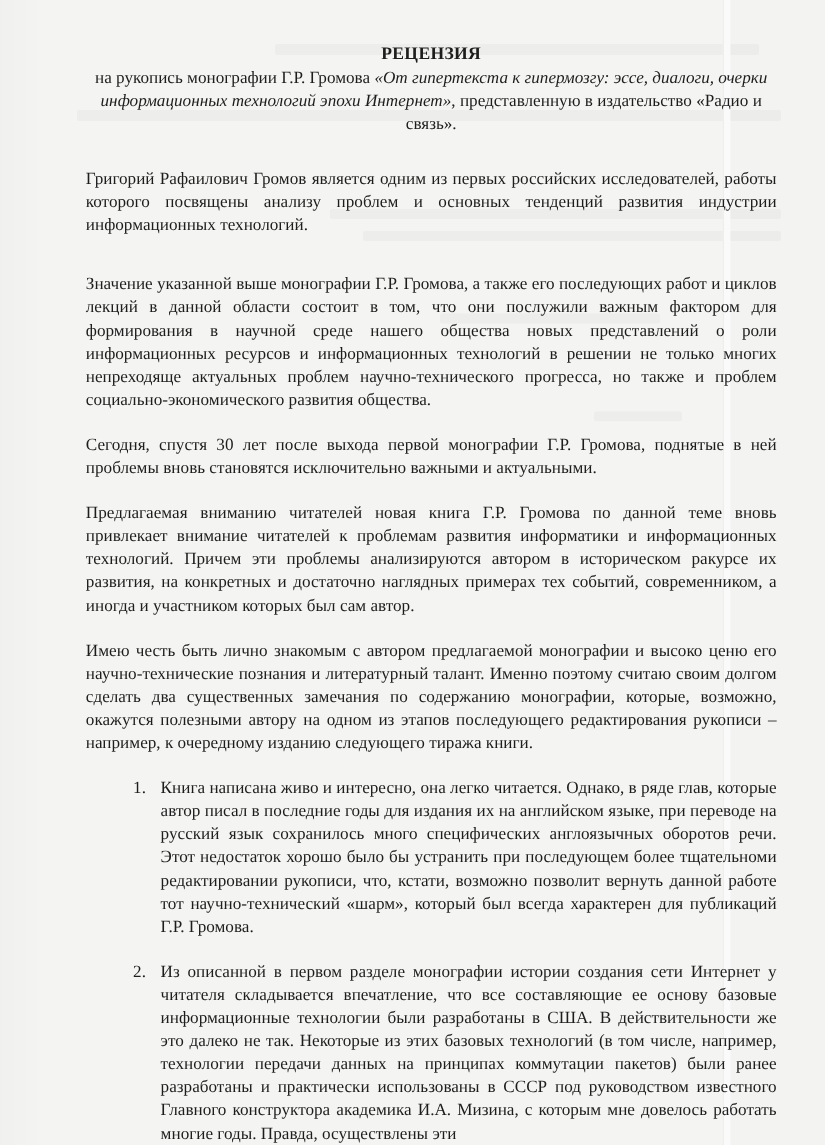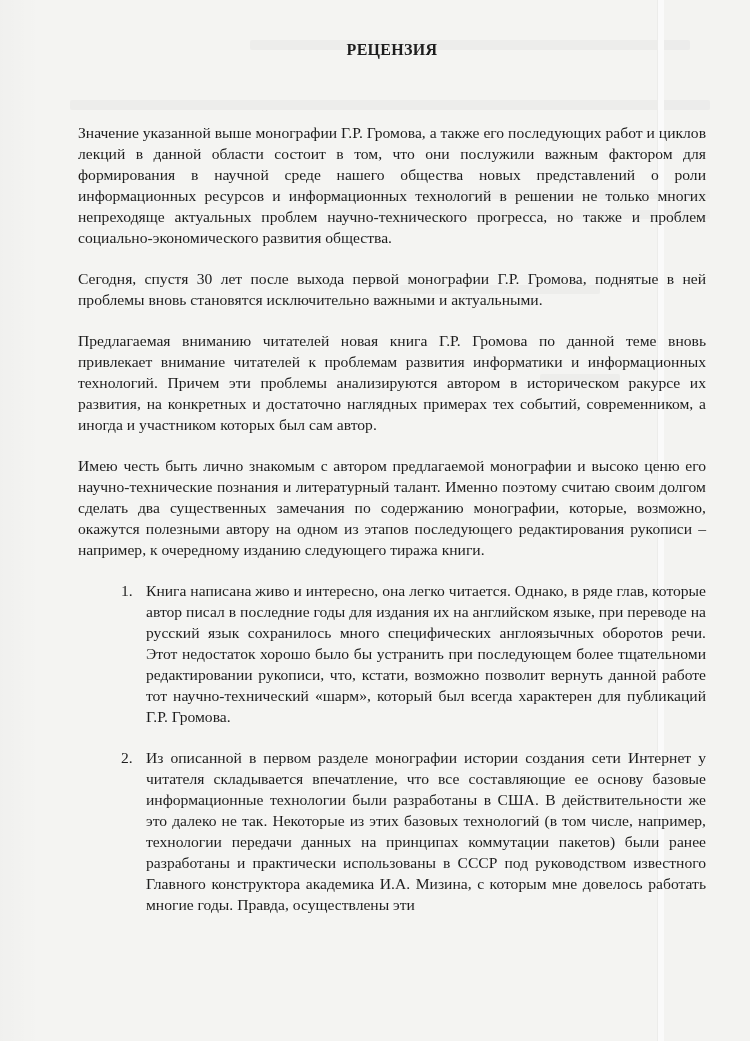--- a/index.html
+++ b/index.html
@@ -97,24 +97,26 @@
   <div class="bleed" style="left:250px; top:40px; width:440px; height:10px;"></div>
   <div class="bleed" style="left:70px; top:100px; width:640px; height:10px;"></div>
   <div class="bleed" style="left:300px; top:190px; width:410px; height:9px;"></div>
   <div class="bleed" style="left:330px; top:210px; width:380px; height:9px;"></div>
   <div class="bleed" style="left:400px; top:285px; width:200px; height:9px;"></div>
   <div class="bleed" style="left:540px; top:374px; width:80px; height:9px;"></div>
   <div class="right-strip"></div>
 
   <div class="content">
     <h1 class="title">РЕЦЕНЗИЯ</h1>
+    <p class="subtitle"><span>на рукопись монографии Г.Р. Громова </span><span class="it">«От гипертекста к гипермозгу: эссе, диалоги, очерки информационных технологий эпохи Интернет»</span><span>, представленную в издательство «Радио и связь».</span></p>
 
     <div class="gap-l"></div>
     <div style="height:8px"></div>
 
+    <p class="para">Григорий Рафаилович Громов является одним из первых российских исследователей, работы которого посвящены анализу проблем и основных тенденций развития индустрии информационных технологий.</p>
     <div class="gap-s"></div>
     <div class="gap-m"></div>
     <p class="para">Значение указанной выше монографии Г.Р. Громова, а также его последующих работ и циклов лекций в данной области состоит в том, что они послужили важным фактором для формирования в научной среде нашего общества новых представлений о роли информационных ресурсов и информационных технологий  в решении не только многих непреходяще актуальных проблем научно-технического прогресса, но также и проблем социально-экономического развития общества.</p>
     <div class="gap-m"></div>
     <p class="para">Сегодня, спустя 30 лет после выхода первой монографии Г.Р. Громова, поднятые в ней проблемы вновь становятся исключительно важными и актуальными.</p>
     <div class="gap-m"></div>
     <p class="para">Предлагаемая вниманию читателей новая книга Г.Р. Громова  по данной теме вновь привлекает внимание читателей к проблемам развития информатики и информационных технологий. Причем эти проблемы анализируются автором в историческом ракурсе их развития, на конкретных и достаточно наглядных примерах тех событий, современником, а иногда и участником которых был сам автор.</p>
     <div class="gap-m"></div>
     <p class="para">Имею  честь быть лично знакомым с автором предлагаемой монографии и высоко ценю его научно-технические познания и литературный талант. Именно поэтому считаю своим долгом сделать два существенных замечания по содержанию монографии, которые, возможно, окажутся полезными автору на одном из этапов последующего редактирования рукописи – например, к очередному изданию следующего тиража книги.</p>
     <div class="gap-m"></div>

